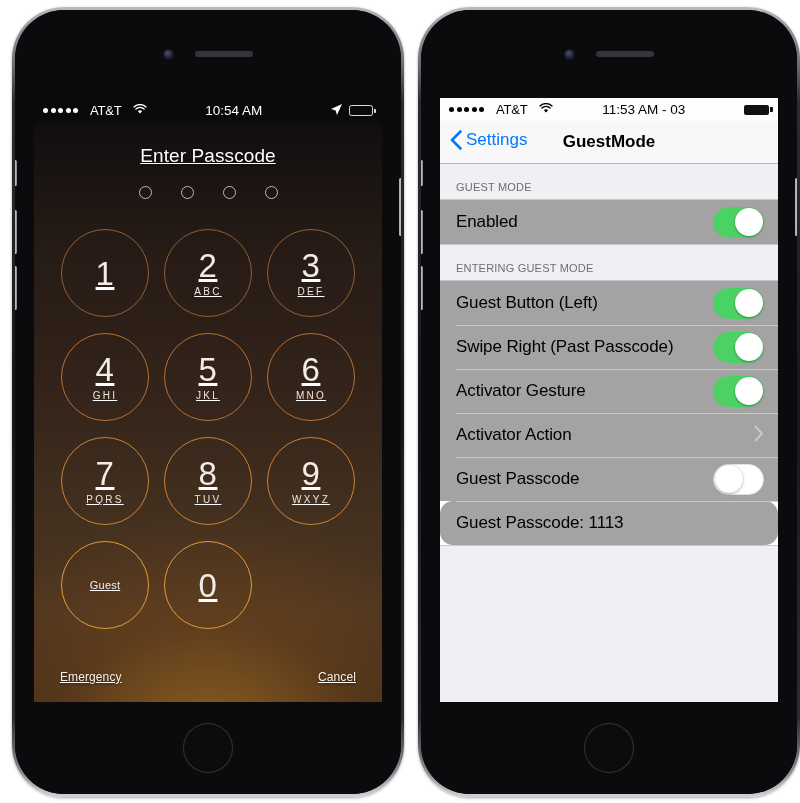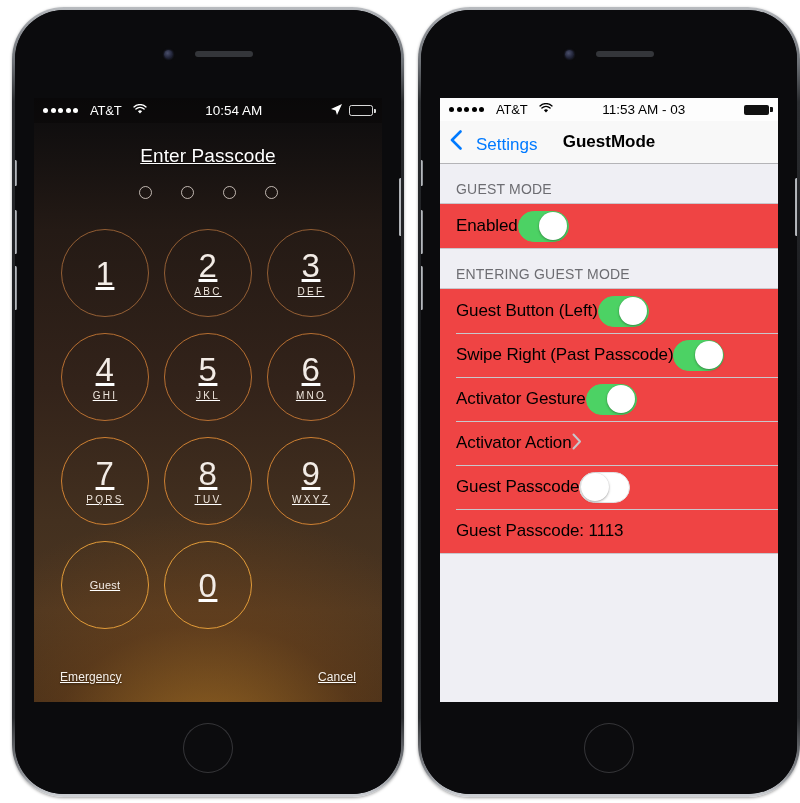--- a/index.html
+++ b/index.html
@@ -276,22 +276,22 @@
     flex: 0 0 43px;
     background: #f8f8f8;
     border-bottom: 1px solid #b4b4b7;
     display: flex;
     align-items: center;
     padding: 0 10px;
     position: relative;
   }
   .back-btn {
     display: flex;
-    align-items: flex-end;
-    gap: 14px;
+    align-items: flex-start;
+    gap: 4px;
     color: #007aff;
     font-size: 17px;
     cursor: pointer;
   }
   .chev-back { display: block; }
   .nav-title {
     position: absolute;
     left: 0; right: 0;
     text-align: center;
     font-size: 17px;
@@ -302,44 +302,45 @@
   
   .nav-title { }
 
   .settings-list {
     flex: 1;
     overflow: hidden;
     background: #efeff4;
   }
   .section-header {
     padding: 17px 16px 6px 16px;
-    font-size: 14px;
+    font-size: 11px;
     color: #6d6d72;
     letter-spacing: 0.2px;
     background: #efeff4;
   }
   .group { background: #fff; border-top: 1px solid #c8c7cc; border-bottom: 1px solid #c8c7cc; }
   .row {
     height: 44px;
     display: flex;
     align-items: center;
+    justify-content: space-between;
     padding: 0 14px 0 16px;
-    background: #ef4444;
+    background: #a3a3a3;
     position: relative;
     cursor: pointer;
   }
   .row + .row::before {
     content: "";
     position: absolute;
     left: 16px; right: 0; top: 0;
     height: 1px;
     background: #c8c7cc;
   }
   .row-label { font-size: 17px; color: #000; letter-spacing: -0.1px; }
-  .row-static { cursor: default; }
+  .row-static { cursor: default; border-radius: 13px; }
 
   .switch {
     width: 51px; height: 31px;
     border-radius: 16px;
     position: relative;
     flex: 0 0 auto;
     cursor: pointer;
   }
   .switch.on  { background: #4cd264; border: 1px solid #4cd264; }
   .switch.off { background: #fff;    border: 1px solid #e2e2e4; }

